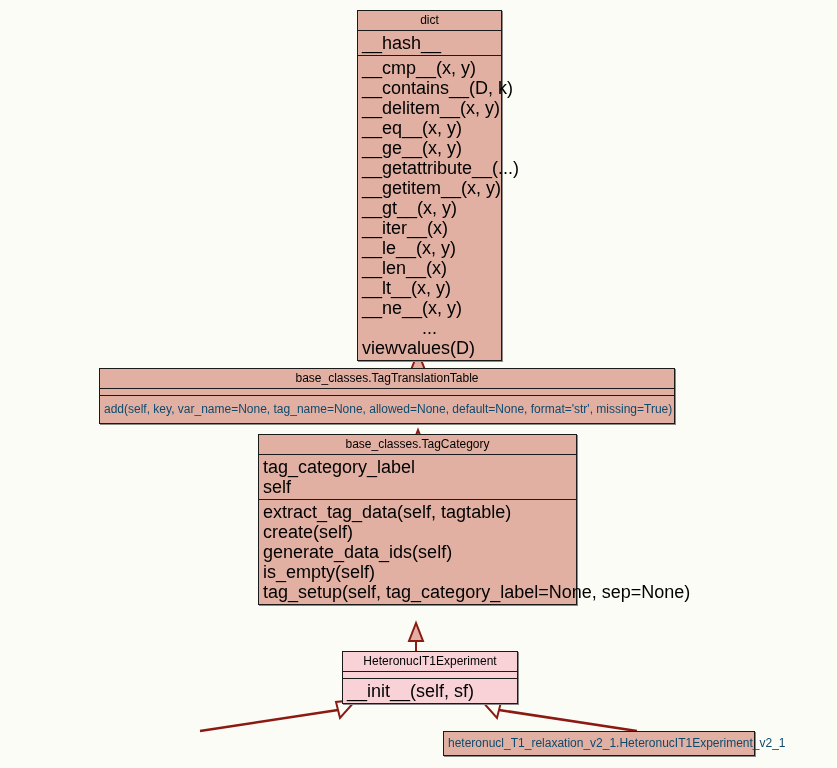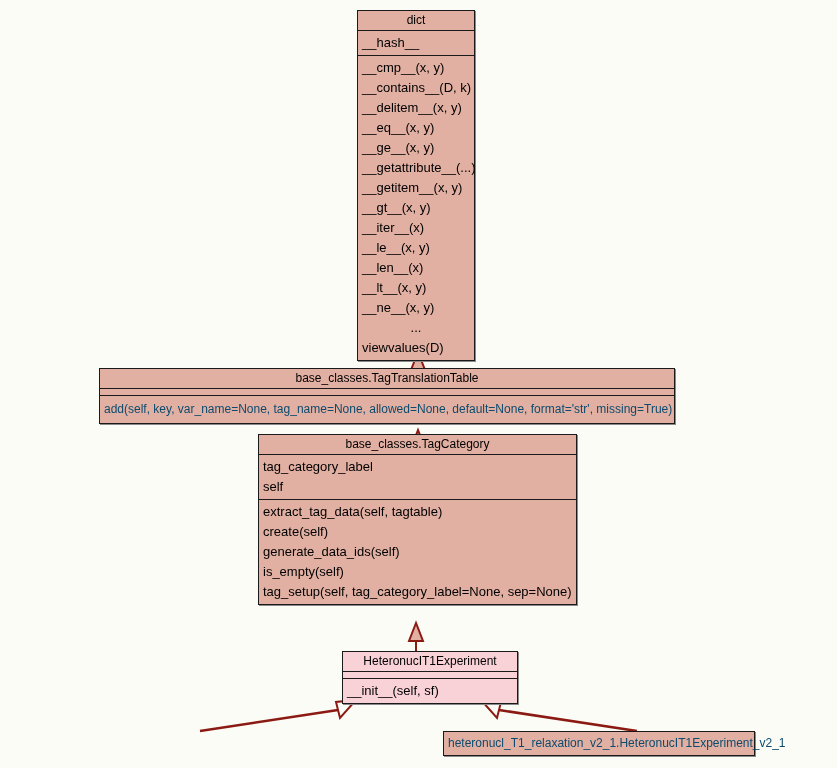--- a/index.html
+++ b/index.html
@@ -51,40 +51,40 @@
     padding: 2px 0 2px 0;
   }
   .uml-compartment.last {
     border-bottom: none;
   }
   .uml-compartment.empty {
     height: 6px;
     padding: 0;
   }
   .uml-row {
-    font-size: 13px;
+    font-size: 18px;
     color: #000;
     line-height: 20px;
     padding: 0 4px;
     white-space: nowrap;
   }
   .uml-row.center {
     text-align: center;
   }
   .single-line {
     font-size: 12px;
     color: #0c4a6e;
     line-height: 20px;
     padding: 1px 4px 2px 4px;
     white-space: nowrap;
     text-align: center;
   }
 
   
-  #box-dict      { left: 357px; top: 10px;  width: 118px; }
+  #box-dict      { left: 357px; top: 10px;  width: 145px; }
   #box-tagtable  { left: 99px;  top: 368px; width: 576px; }
   #box-tagcat    { left: 258px; top: 434px; width: 319px; }
   #box-heteronuc { left: 342px; top: 651px; width: 176px; }
   #box-v3        { left: 9px;   top: 731px; width: 385px; }
   #box-v2        { left: 443px; top: 731px; width: 312px; }
 </style>
 </head>
 <body>
 
 <div id="diagram">

